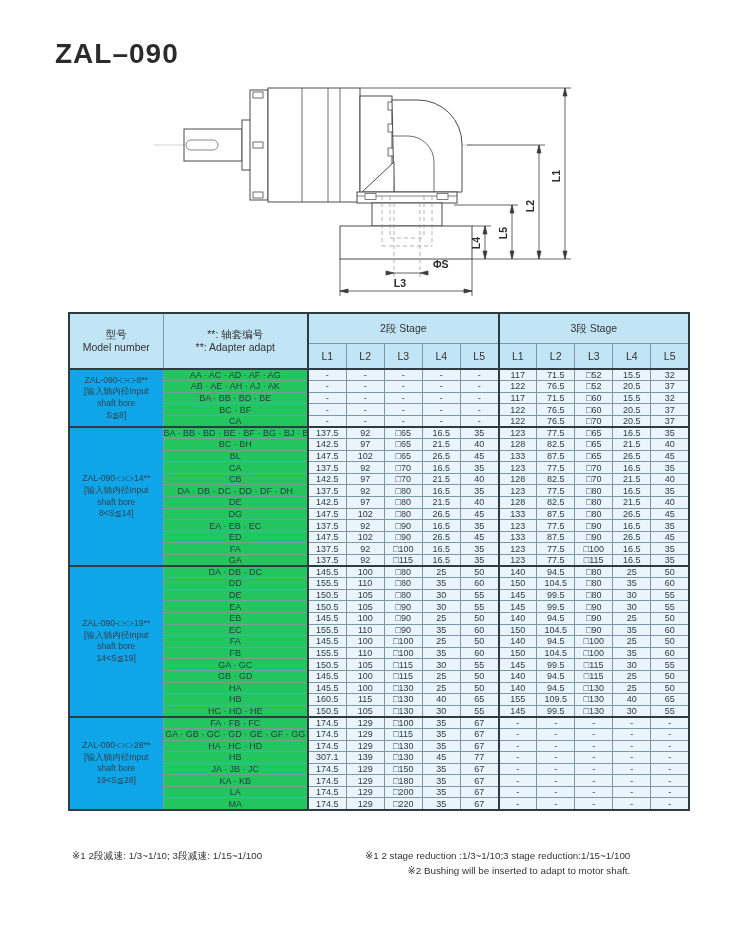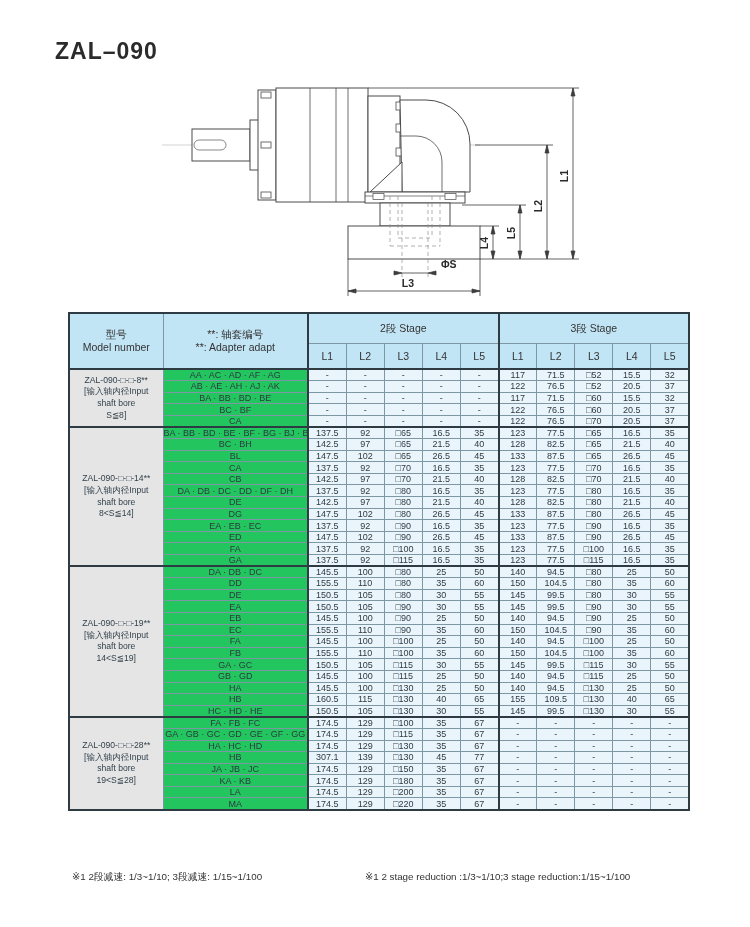--- a/index.html
+++ b/index.html
@@ -1,47 +1,47 @@
 <!DOCTYPE html>
 <html><head>
 <meta charset="utf-8">
 <style>
   * { margin: 0; padding: 0; box-sizing: border-box; }
   html, body { width: 750px; height: 927px; background: #ffffff; font-family: "Liberation Sans", "DejaVu Sans", sans-serif; color: #2e2e2e; }
   #page { position: relative; width: 750px; height: 927px; background: #fff; overflow: hidden; }
 
   
-  .page-title { position: absolute; left: 55px; top: 38px; font-size: 23px; font-weight: bold; letter-spacing: 1px; color: #2b2b2b; }
+  .page-title { position: absolute; left: 55px; top: 38px; font-size: 28px; font-weight: bold; letter-spacing: 1px; color: #2b2b2b; }
 
   
-  .drawing-wrap { position: absolute; left: 140px; top: 78px; width: 470px; height: 230px; }
+  .drawing-wrap { position: absolute; left: 132px; top: 78px; width: 470px; height: 230px; }
   .drawing-wrap svg { width: 100%; height: 100%; }
   .drawing-wrap svg text { font-family: "Liberation Sans", "DejaVu Sans", sans-serif; font-size: 10.5px; fill: #2b2b2b; font-weight: bold; }
 
   
   .spec-table-wrap { position: absolute; left: 68px; top: 312px; width: 620px; }
   table.spec { border-collapse: collapse; table-layout: fixed; width: 620px; border: 2px solid #2f3b42; }
   table.spec th, table.spec td {
     border: 1px solid #7e97a4; text-align: center; vertical-align: middle;
     overflow: hidden; white-space: nowrap; padding: 0;
   }
   table.spec thead th { background: #c2e5f6; font-weight: normal; color: #333; }
   .hdr-row1 th { height: 30px; font-size: 10.5px; line-height: 1.25; }
   .hdr-row2 th { height: 26px; font-size: 10.5px; }
   thead { border-bottom: 2px solid #2f3b42; }
   tbody tr { height: 11.6px; }
-  td.model-cell { background: #e5e5e5; font-size: 8.6px; line-height: 1.35; color: #33424c; }
+  td.model-cell { background: #0ea5e9; font-size: 8.6px; line-height: 1.35; color: #33424c; }
   td.adapter-cell { background: #22c55e; font-size: 9px; color: #2e3a42; }
   td.num-cell { background: #e9f4fb; font-size: 9px; color: #2e3a42; }
   tr.group-start td { border-top: 2px solid #2f3b42; }
   .stage-start { border-left: 2px solid #2f3b42 !important; }
   col.c-model { width: 94px; } col.c-adapter { width: 145px; } col.c-dim { width: 38.1px; }
 
   
-  .notes { position: absolute; top: 849px; font-size: 9.8px; line-height: 1.5; color: #333; margin-top: 21px; }
+  .notes { position: absolute; top: 849px; font-size: 9.8px; line-height: 1.5; color: #333; }
   .notes-cn { left: 72px; }
   .notes-en { left: 365px; text-align: right; }
 </style>
 </head>
 <body>
 
 <div id="page">
 
   <div class="page-title">ZAL–090</div>
 
@@ -698,15 +698,16 @@
           </tr>
         </tbody>
     </table>
   </div>
 
   <div class="notes notes-cn">
     <div>※1 2段减速: 1/3~1/10; 3段减速: 1/15~1/100</div>
   </div>
   <div class="notes notes-en">
     <div>※1 2 stage reduction :1/3~1/10;3 stage reduction:1/15~1/100</div>
+    <div>※2 Bushing will be inserted to adapt to motor shaft.</div>
   </div>
 
 </div>
 
 </body></html>

